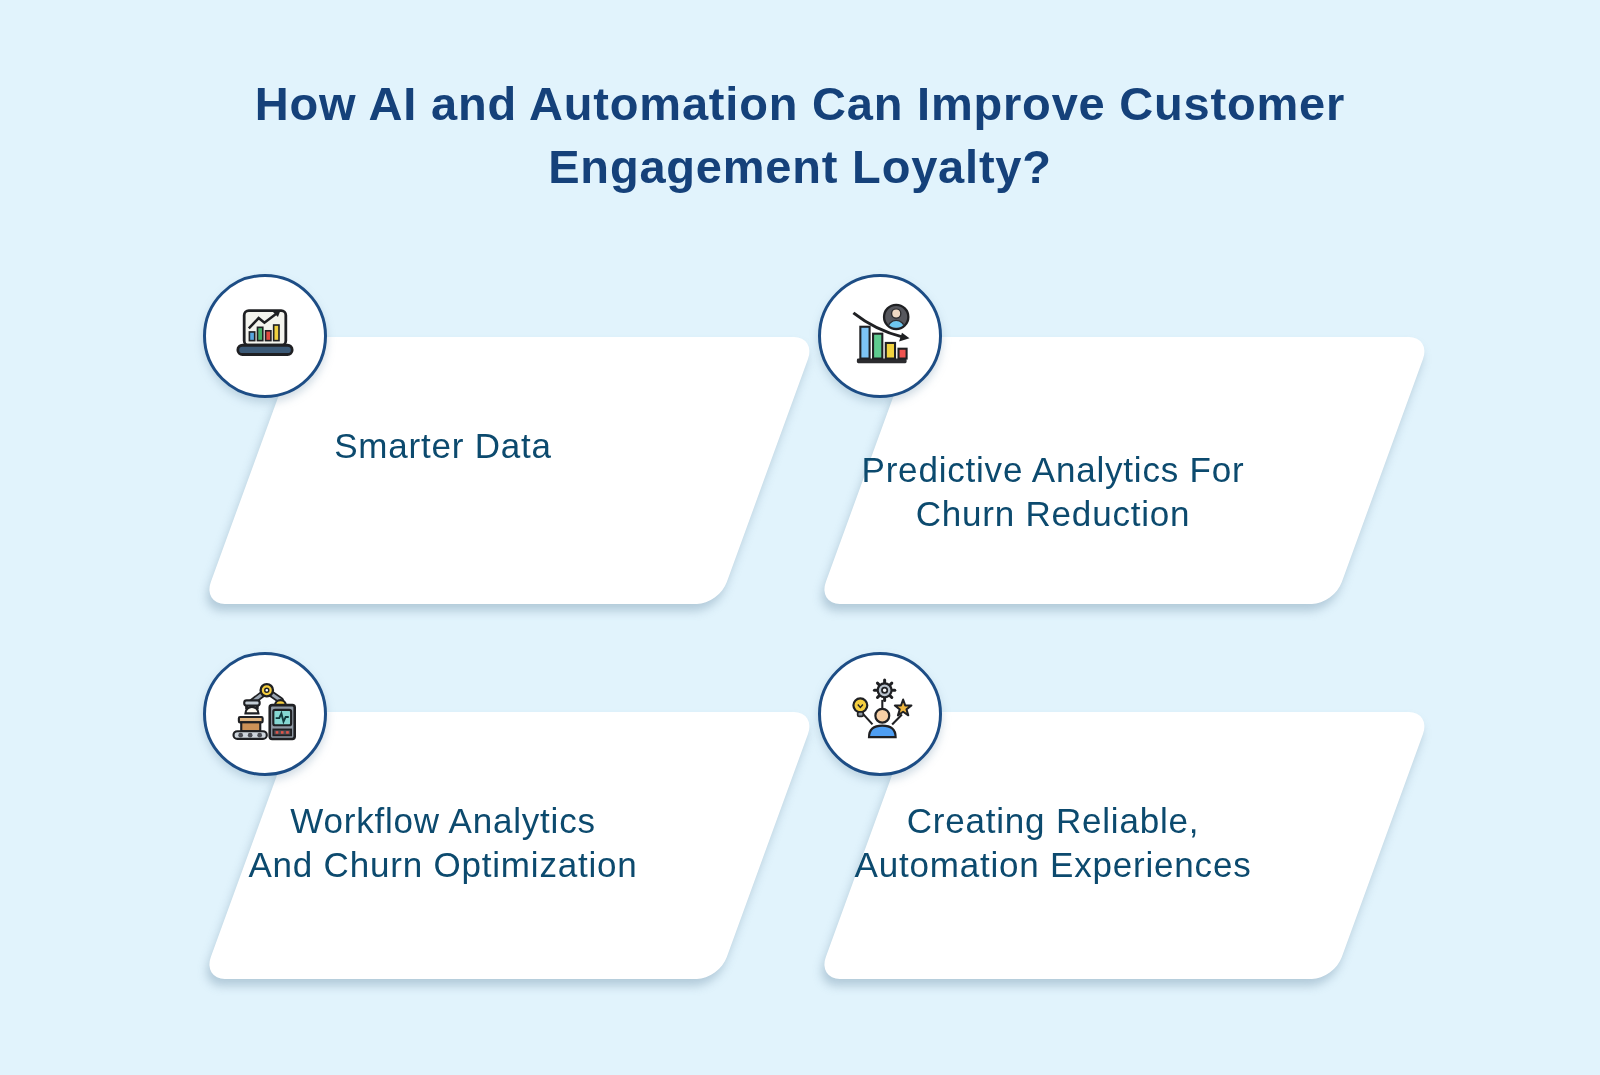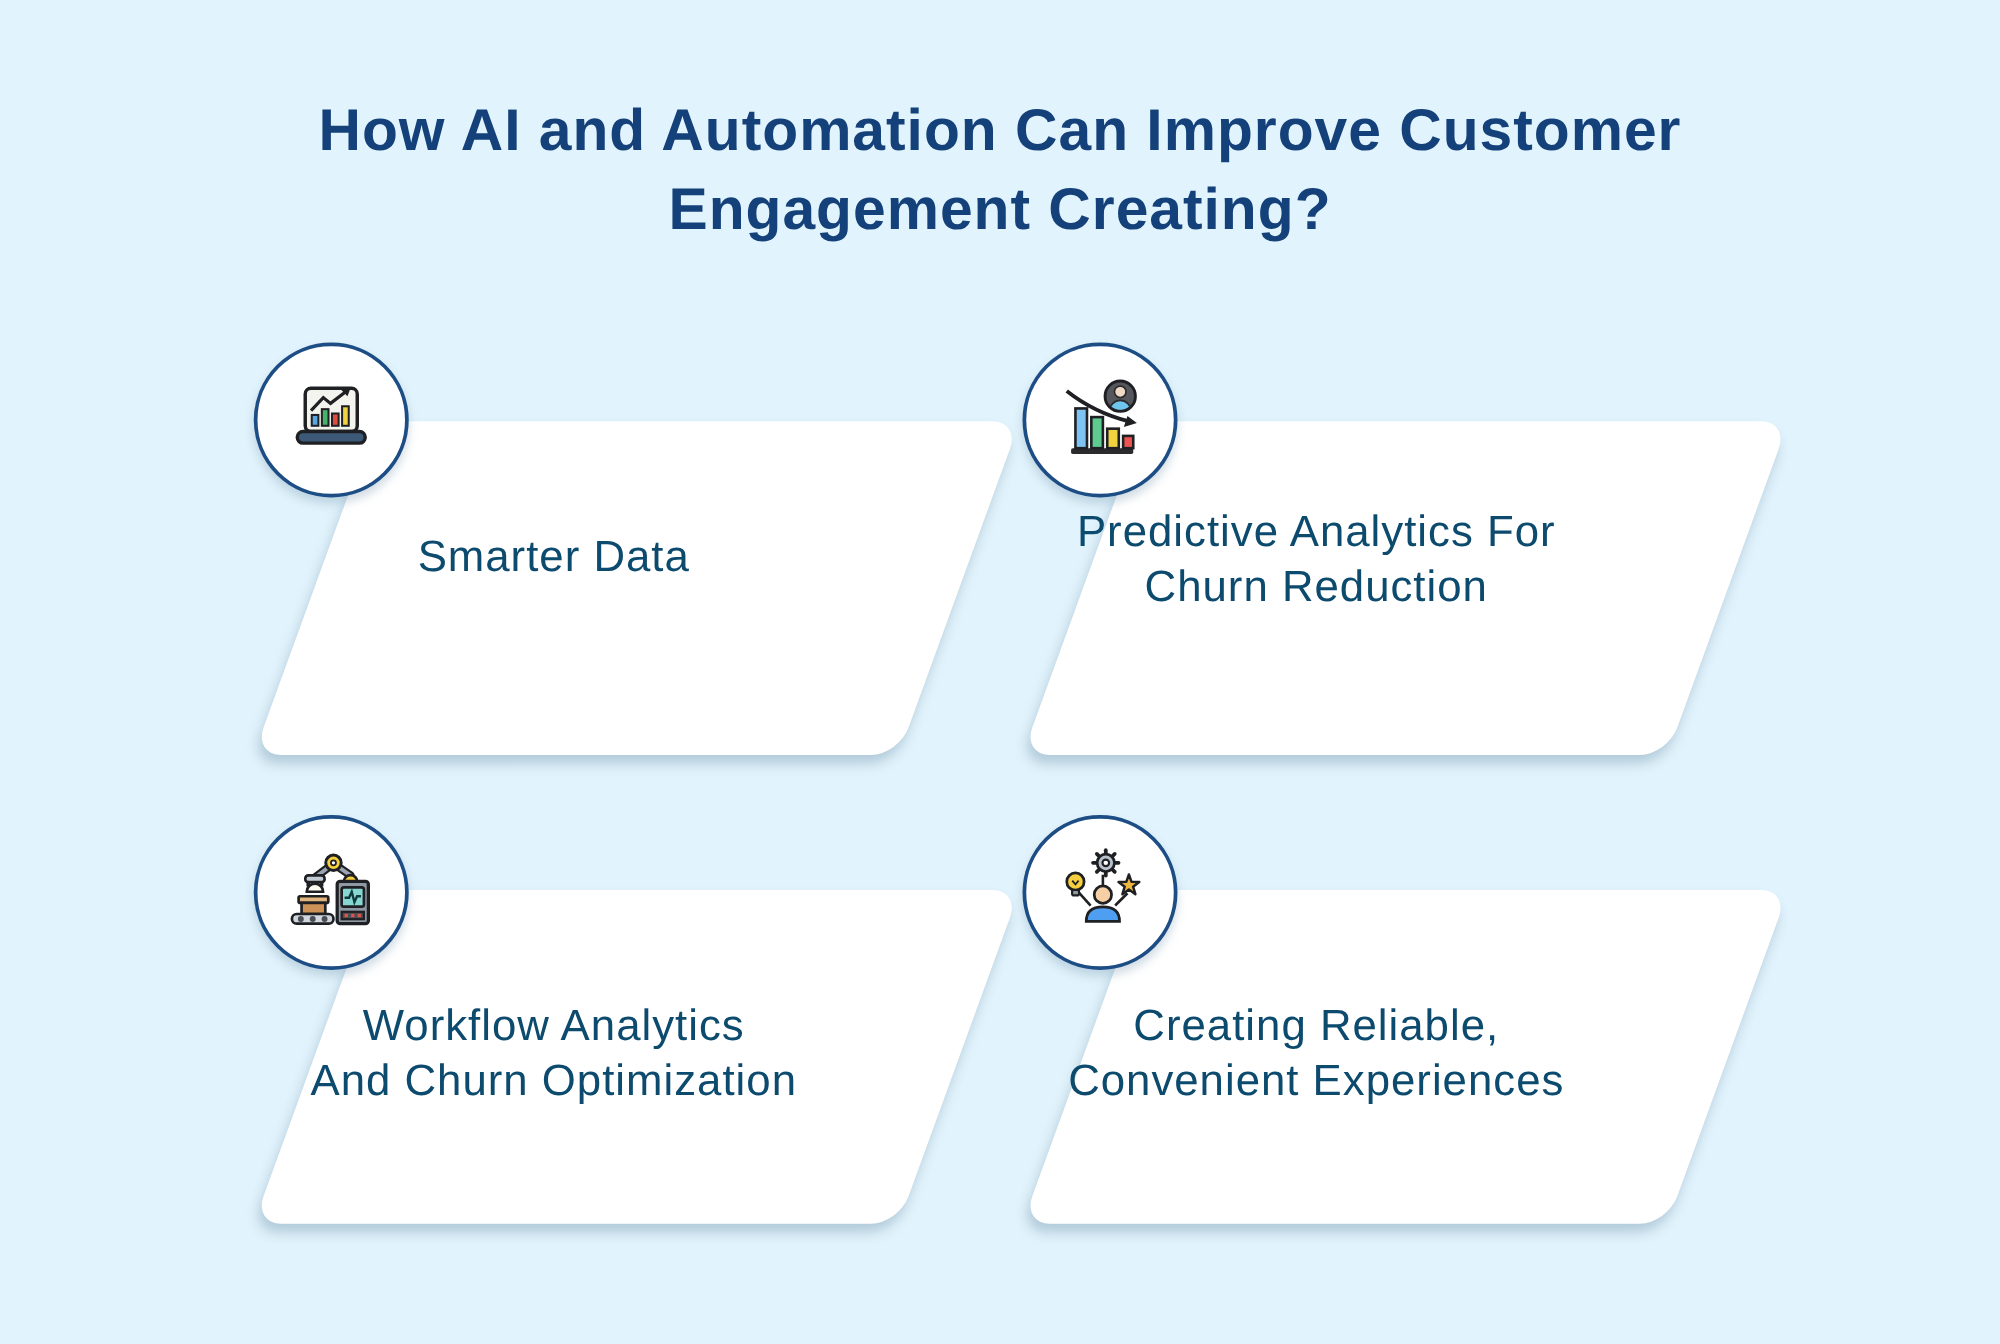--- a/index.html
+++ b/index.html
@@ -31,32 +31,32 @@
   }
   .badge.b1{left:203px;top:274px;}
   .badge.b2{left:818px;top:274px;}
   .badge.b3{left:203px;top:652px;}
   .badge.b4{left:818px;top:652px;}
   .label{
     position:absolute;width:540px;text-align:center;
     color:#0c4a6e;font-size:35px;line-height:44px;letter-spacing:0.8px;
   }
   .label.t1{left:173px;top:424px;}
-  .label.t2{left:783px;top:404px;}
+  .label.t2{left:783px;top:448px;}
   .label.t3{left:173px;top:799px;}
   .label.t4{left:783px;top:799px;text-align:center;}
 </style>
 </head>
 <body>
 
 <div class="stage">
 
   <h1 class="title">
     <span class="tl">How AI and Automation Can Improve Customer</span>
-    <span class="tl">Engagement Creating?</span>
+    <span class="tl">Engagement Loyalty?</span>
   </h1>
 
   <div class="card c1"></div>
   <div class="card c2"></div>
   <div class="card c3"></div>
   <div class="card c4"></div>
 
   <div class="badge b1">
     <svg viewBox="0 0 64 64" width="74" height="74">
       <rect x="14" y="10" width="36" height="30" rx="4" fill="#f4f4ee" stroke="#1f2023" stroke-width="2.4"></rect>
@@ -152,16 +152,16 @@
   <div class="label t2">
     <div>Predictive Analytics For</div>
     <div>Churn Reduction</div>
   </div>
   <div class="label t3">
     <div>Workflow Analytics</div>
     <div>And Churn Optimization</div>
   </div>
   <div class="label t4">
     <div>Creating Reliable,</div>
-    <div>Convenient Experiences</div>
+    <div>Automation Experiences</div>
   </div>
 
 </div>
 
 </body></html>

